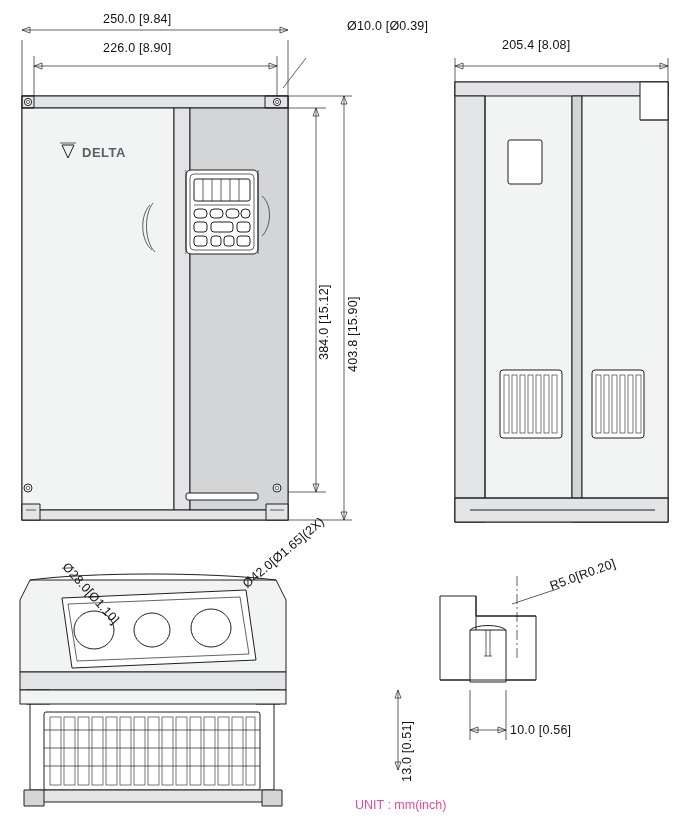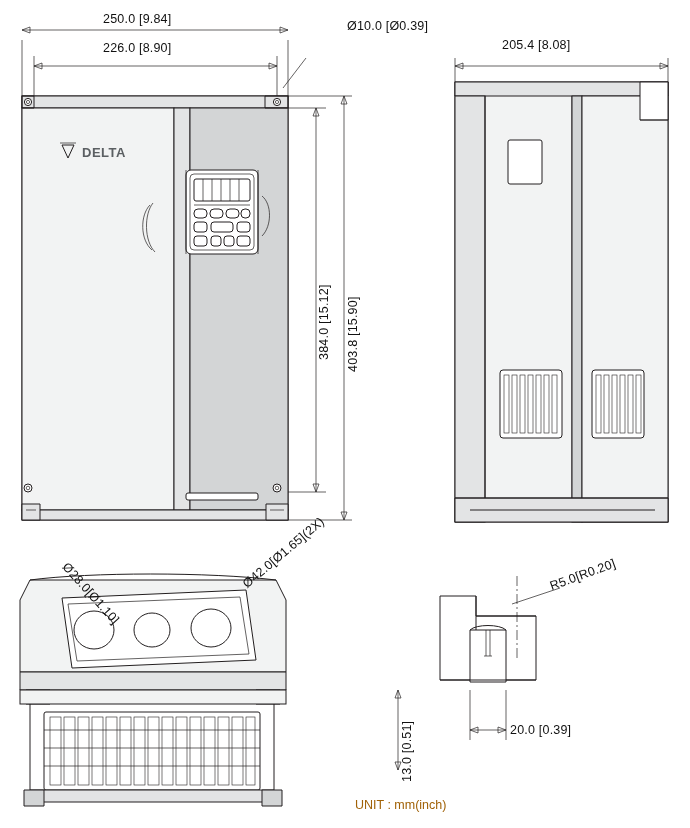--- a/index.html
+++ b/index.html
@@ -24,21 +24,21 @@
     color: #111;
     white-space: nowrap;
     letter-spacing: 0.2px;
   }
   .dim.vert {
     transform-origin: 0 0;
   }
   .unit {
     position: absolute;
     font-size: 12.5px;
-    color: #a16207;
+    color: #ec4899;
     white-space: nowrap;
   }
   svg {
     position: absolute;
     left: 0;
     top: 0;
   }
   .ln { stroke: #231f20; fill: none; stroke-width: 1; }
   .ln-thin { stroke: #231f20; fill: none; stroke-width: 0.7; }
   .ln-dim { stroke: #231f20; fill: none; stroke-width: 0.7; }
@@ -299,17 +299,17 @@
   <div class="dim" style="left:502px; top:38px;text-align:right;">205.4 [8.08]</div>
 
   <div class="dim" style="left:70px; top:560px; transform:rotate(48deg); transform-origin: 0 0;">Ø28.0[Ø1.10]</div>
 
   <div class="dim" style="left:240px; top:580px; transform:rotate(-40deg); transform-origin: 0 0;">Ø42.0[Ø1.65](2X)</div>
 
   <div class="dim" style="left:548px; top:580px; transform:rotate(-20deg); transform-origin: 0 0;">R5.0[R0.20]</div>
 
   <div class="dim vert" style="left:400px; top:782px; transform:rotate(-90deg);">13.0 [0.51]</div>
 
-  <div class="dim" style="left:510px; top:723px;">20.0 [0.39]</div>
+  <div class="dim" style="left:510px; top:723px;">10.0 [0.56]</div>
 
   <div class="unit" style="left:355px; top:798px;">UNIT : mm(inch)</div>
 
 </div>
 
 </body></html>

